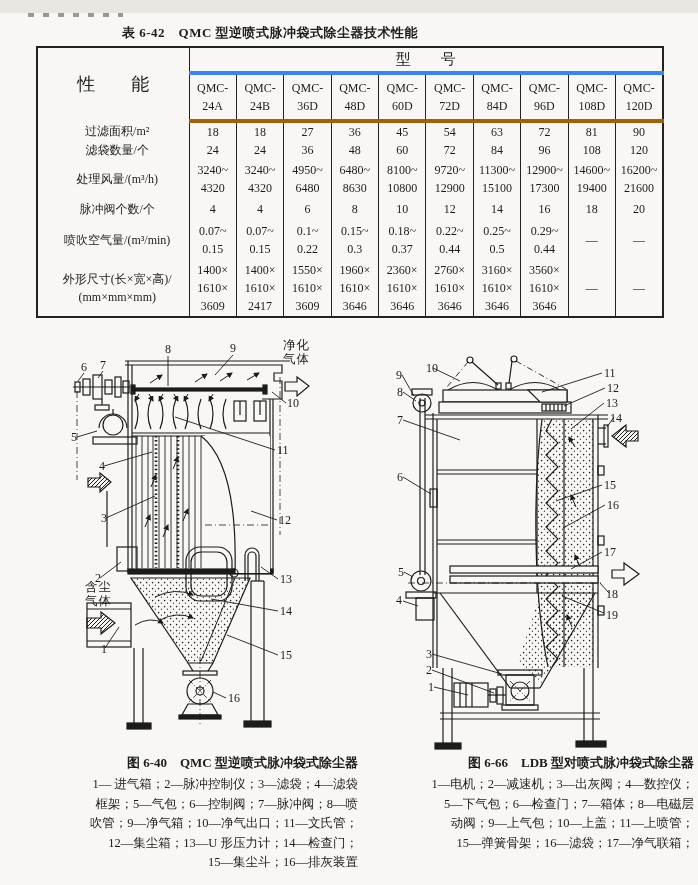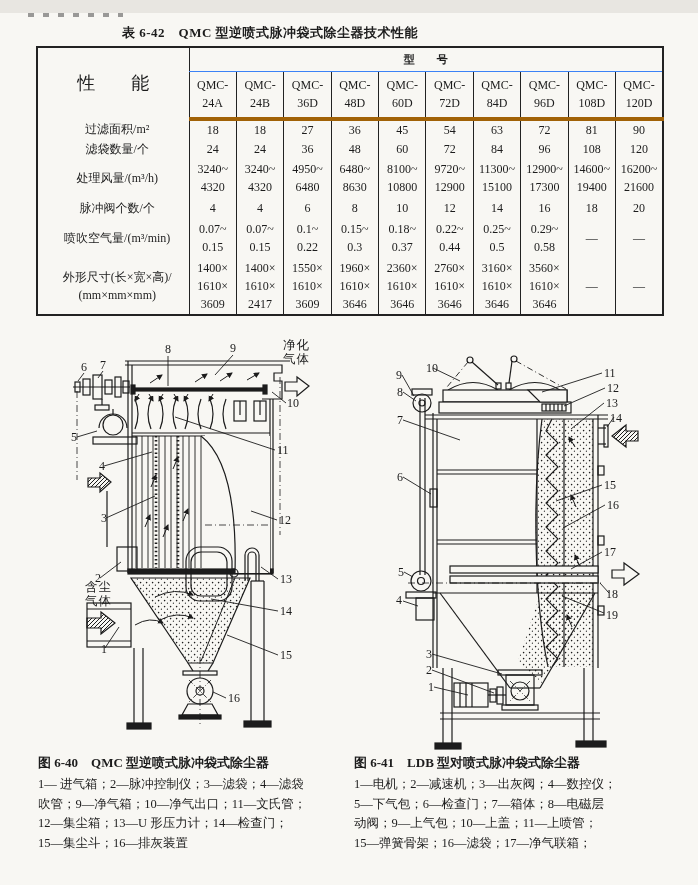--- a/index.html
+++ b/index.html
@@ -20,29 +20,29 @@
     position:absolute;left:36px;top:33px;width:626px;
     border-collapse:collapse;table-layout:fixed;
     border:2px solid #222;
   }
   table.spec td{
     border-left:1px solid #222;
     text-align:center;font-size:12px;line-height:1.5;
     padding:0;white-space:pre-line;vertical-align:middle;
   }
   table.spec td.corner{border-left:none;font-size:18px;}
-  tr.h1{height:24px;} tr.h1 td.modelspan{border-bottom:1px solid #3b82f6;font-size:11px;font-weight:bold;}
+  tr.h1{height:24px;} tr.h1 td.modelspan{border-bottom:4px solid #3b82f6;font-size:15px;}
   tr.h2{height:48px;} tr.h2 td{border-bottom:4px solid #a16207;}
   tr.r0{height:17px;} tr.r1{height:19px;} tr.r2{height:39px;}
   tr.r3{height:21px;} tr.r4{height:40px;} tr.r5{height:57px;}
   td.rowlabel{text-align:center;padding-left:8px !important;}
   .fig{position:absolute;}
   .fig text{font-family:"Liberation Serif","DejaVu Serif",serif;font-size:12px;fill:#1c1c1c;}
   .fig text.cjk{font-size:12.5px;letter-spacing:1px;}
-  .caption{position:absolute;text-align:left;font-size:12.5px;}
+  .caption{position:absolute;text-align:right;font-size:12.5px;}
   .caption .cap-title{font-weight:bold;font-size:13px;margin-bottom:3px;white-space:nowrap;}
   .caption .cap-line{line-height:19.5px;white-space:nowrap;}
 </style>
 </head>
 <body>
 
 <div class="page">
 
   <div class="topmarks"></div>
 
@@ -163,21 +163,21 @@
 0.22</td>
           <td>0.15~
 0.3</td>
           <td>0.18~
 0.37</td>
           <td>0.22~
 0.44</td>
           <td>0.25~
 0.5</td>
           <td>0.29~
-0.58</td>
+0.44</td>
           <td>—</td>
           <td>—</td>
         </tr>
         <tr class="r5">
           <td class="rowlabel">外形尺寸(长×宽×高)/
 (mm×mm×mm)</td>
           <td>1400×
 1610×
 3609</td>
           <td>1400×
@@ -592,26 +592,27 @@
     <text x="214" y="144">15</text>
     <text x="217" y="164">16</text>
     <text x="214" y="211">17</text>
     <text x="216" y="253">18</text>
     <text x="216" y="274">19</text>
   </svg>
 
   <div class="caption" style="left:38px;top:741px;width:320px">
     <div class="cap-title">图 6-40　QMC 型逆喷式脉冲袋式除尘器</div>
     <div class="cap-line">1— 进气箱；2—脉冲控制仪；3—滤袋；4—滤袋</div>
+    <div class="cap-line">框架；5—气包；6—控制阀；7—脉冲阀；8—喷</div>
     <div class="cap-line">吹管；9—净气箱；10—净气出口；11—文氏管；</div>
     <div class="cap-line">12—集尘箱；13—U 形压力计；14—检查门；</div>
     <div class="cap-line">15—集尘斗；16—排灰装置</div>
   </div>
 
   <div class="caption" style="left:354px;top:741px;width:340px">
-    <div class="cap-title">图 6-41　LDB 型对喷式脉冲袋式除尘器</div>
+    <div class="cap-title">图 6-66　LDB 型对喷式脉冲袋式除尘器</div>
     <div class="cap-line">1—电机；2—减速机；3—出灰阀；4—数控仪；</div>
     <div class="cap-line">5—下气包；6—检查门；7—箱体；8—电磁层</div>
     <div class="cap-line">动阀；9—上气包；10—上盖；11—上喷管；</div>
     <div class="cap-line">15—弹簧骨架；16—滤袋；17—净气联箱；</div>
   </div>
 
 </div>
 
 </body></html>

